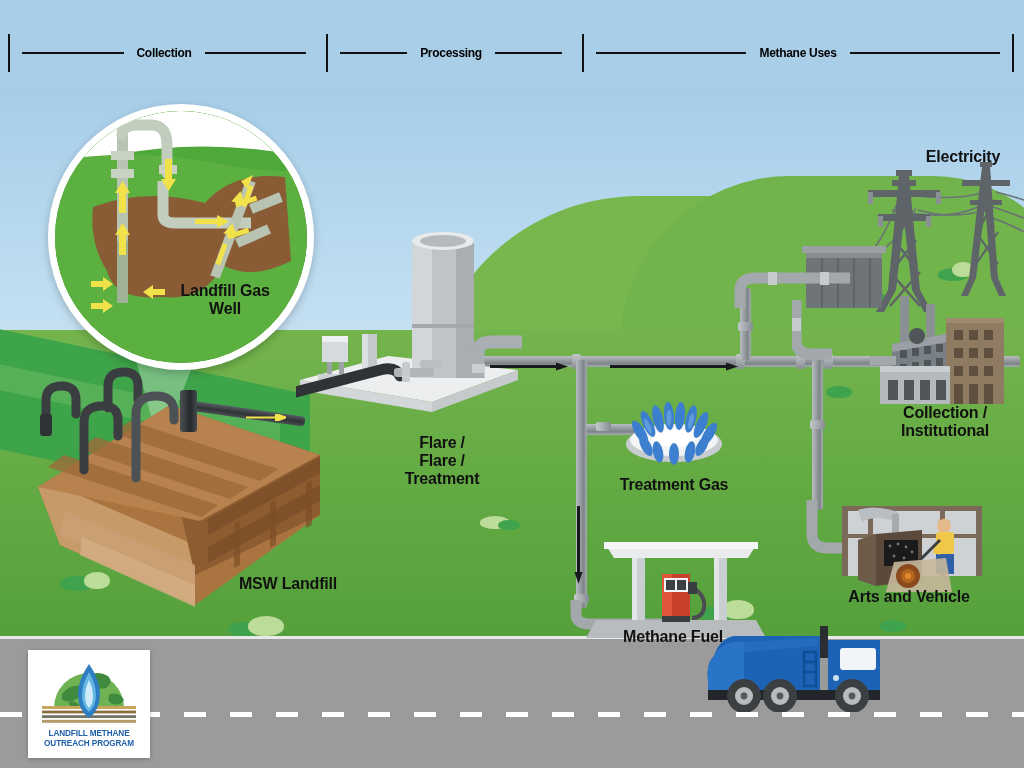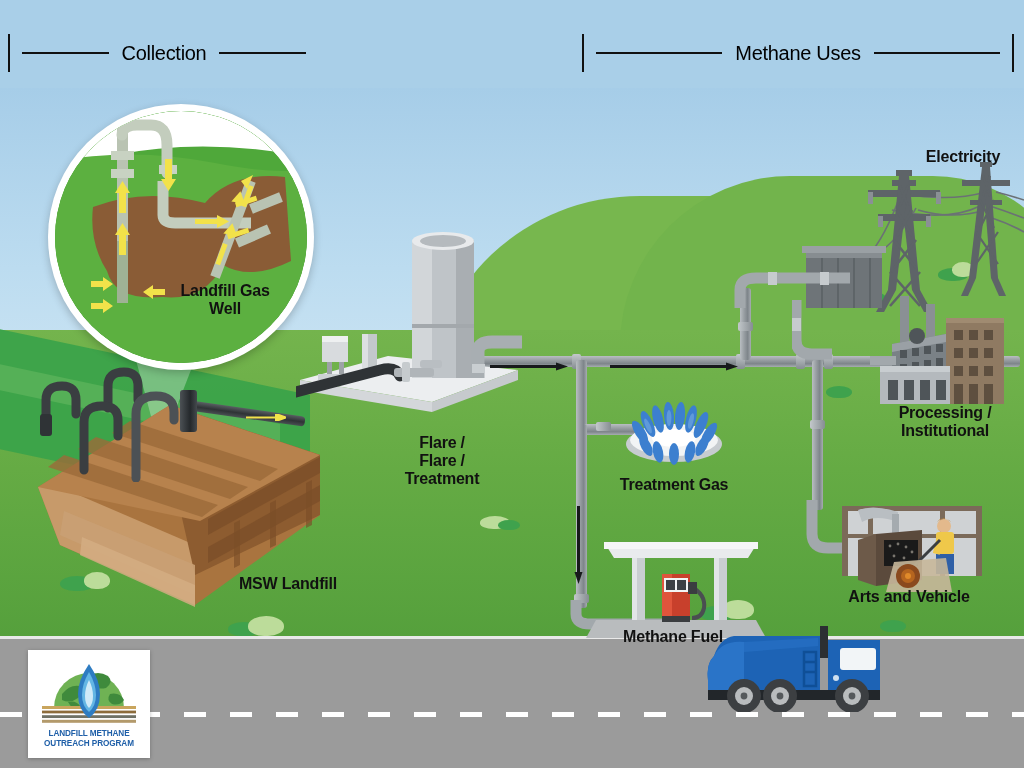--- a/index.html
+++ b/index.html
@@ -4,21 +4,21 @@
 <style>
   html,body{margin:0;padding:0;background:#fff;}
   body{font-family:"Liberation Sans",sans-serif;}
   #stage{position:relative;width:1024px;height:768px;overflow:hidden;background:#b7d8ee;}
 
   
   .header{position:absolute;left:0;top:0;width:1024px;height:88px;background:#a9cfe8;z-index:40;}
   .hdr-seg{position:absolute;top:30px;height:46px;display:flex;align-items:center;}
   .cap{width:2px;height:38px;background:#111;flex:0 0 auto;}
   .rule{height:2px;background:#111;flex:1 1 auto;}
-  .hdr-label{font-weight:normal;font-size:20px;color:#000;white-space:nowrap;padding:0 13px;
+  .hdr-label{font-weight:bold;font-size:12px;color:#000;white-space:nowrap;padding:0 13px;
              letter-spacing:-.3px;}
   .hdr-pad{width:12px;flex:0 0 auto;}
 
   
   .sky{position:absolute;left:0;top:88px;width:1024px;height:300px;
        background:linear-gradient(180deg,#a6cde8 0%,#bcdcf0 60%,#cbe4f3 100%);}
   .ground{position:absolute;left:0;top:330px;width:1024px;height:310px;
           background:linear-gradient(180deg,#74b44d 0%,#65ab44 45%,#55a03c 100%);}
   .hill{position:absolute;left:430px;top:196px;width:640px;height:200px;
         background:#77b74e;border-radius:320px 320px 0 0;
@@ -493,21 +493,21 @@
     <rect x="10" y="70" width="70" height="6" fill="#c8cdd0"></rect>
     <g fill="#4f5559">
       <rect x="18" y="84" width="10" height="20"></rect>
         <rect x="34" y="84" width="10" height="20"></rect>
       <rect x="50" y="84" width="10" height="20"></rect>
         <rect x="66" y="84" width="10" height="20"></rect>
     </g>
     <rect x="0" y="60" width="26" height="9" fill="#a2a8ac"></rect>
   </svg>
   <div class="lbl lg" style="left:868px;top:404px;width:154px;">
-    <div>Processing /</div>
+    <div>Collection /</div>
     <div>Institutional</div>
   </div>
 
   <svg style="position:absolute;left:836px;top:500px;width:160px;height:96px;z-index:18;" viewBox="0 0 160 96">
 
     <rect x="6" y="6" width="140" height="70" fill="#cfd2d4"></rect>
     <g fill="#7b6a59">
       <rect x="6" y="6" width="140" height="5"></rect>
       <rect x="6" y="34" width="140" height="4"></rect>
       <rect x="32" y="6" width="5" height="70"></rect>
@@ -545,20 +545,28 @@
     <circle cx="72" cy="76" r="3" fill="#e08a2a"></circle>
   </svg>
   <div class="lbl lg" style="left:824px;top:588px;width:170px;">Arts and Vehicle</div>
 
   <div class="header">
     <div class="hdr-seg" style="left:8px;width:310px;">
       <div class="cap"></div>
       <div class="hdr-pad"></div>
       <div class="rule"></div>
       <div class="hdr-label">Collection</div>
+      <div class="rule"></div>
+      <div class="hdr-pad"></div>
+    </div>
+    <div class="hdr-seg" style="left:326px;width:248px;">
+      <div class="cap"></div>
+      <div class="hdr-pad"></div>
+      <div class="rule"></div>
+      <div class="hdr-label">Processing</div>
       <div class="rule"></div>
       <div class="hdr-pad"></div>
     </div>
     <div class="hdr-seg" style="left:582px;width:432px;text-align:right;">
       <div class="cap"></div>
       <div class="hdr-pad"></div>
       <div class="rule"></div>
       <div class="hdr-label">Methane Uses</div>
       <div class="rule"></div>
       <div class="hdr-pad"></div>

